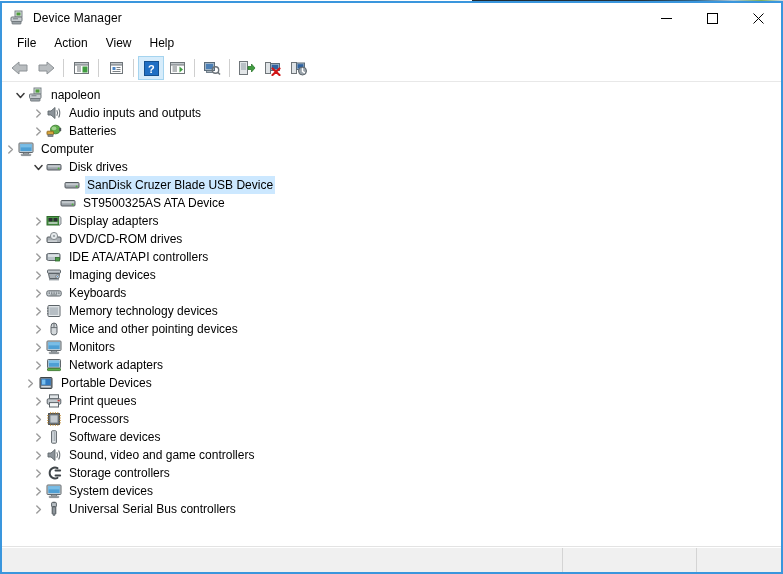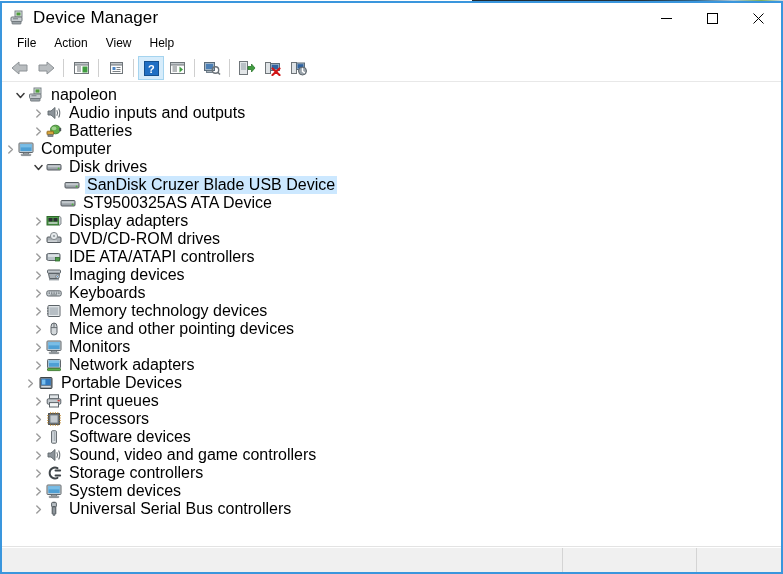--- a/index.html
+++ b/index.html
@@ -56,21 +56,21 @@
   }
   .title-icon {
     width: 16px;
     height: 16px;
     margin-left: 7px;
     margin-right: 8px;
     position: relative;
     flex: none;
   }
   .title-text {
-    font-size: 17px;
+    font-size: 12px;
     color: #000000;
     line-height: 16px;
     letter-spacing: 0.1px;
     text-align: center;
   }
   .winbtns {
     position: absolute;
     right: 0;
     top: 0;
     height: 30px;
@@ -141,21 +141,21 @@
     overflow: hidden;
     position: relative;
     padding-top: 4px;
     border-bottom: 1px solid #e3e3e3;
   }
   .row {
     height: 18px;
     display: flex;
     align-items: center;
     white-space: nowrap;
-    font-size: 16px;
+    font-size: 12px;
     color: #000000;
   }
   .twisty {
     width: 16px;
     height: 18px;
     display: flex;
     align-items: center;
     justify-content: center;
     flex: none;
   }

